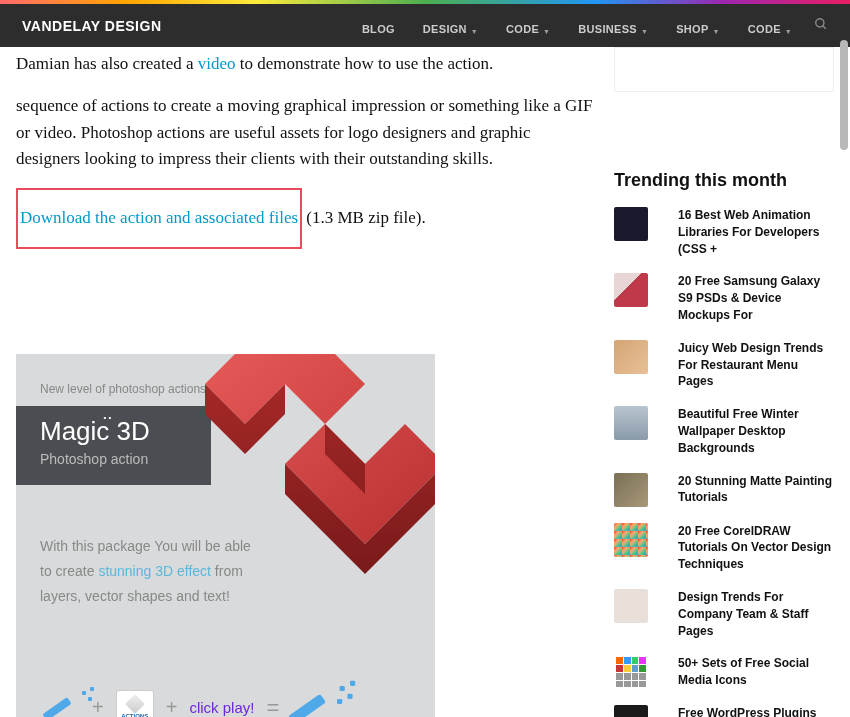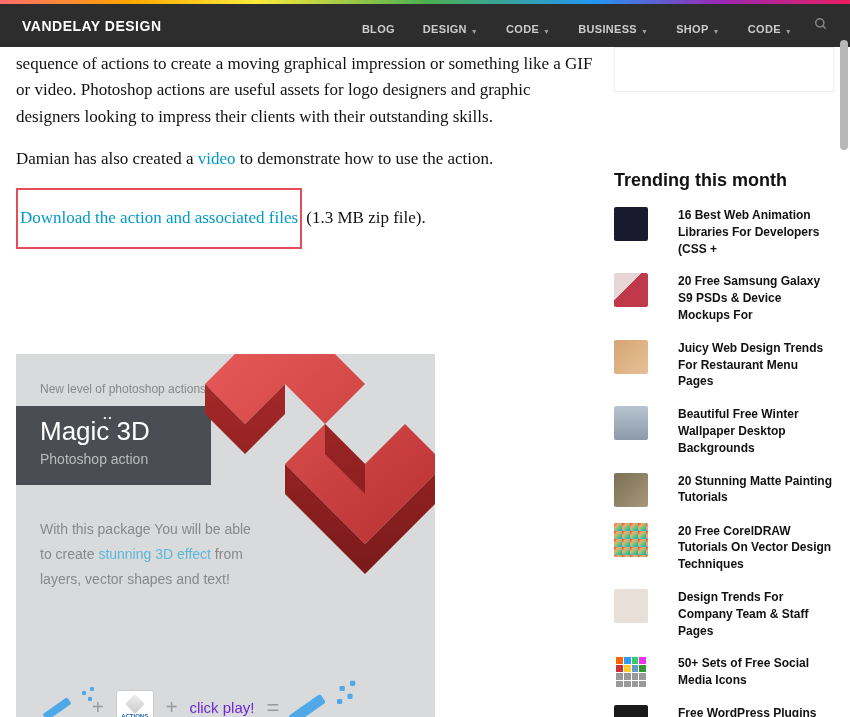--- a/index.html
+++ b/index.html
@@ -18,21 +18,21 @@
 .dl-box{border:2px solid #e84c5a;display:inline-block;padding:15px 2px}
 .promo{background:#d8dadb;width:419px;height:392px;margin-top:105px;position:relative;overflow:hidden}
 .promo-top{position:absolute;left:0;top:0;right:0}
 .promo-sub{font-size:12px;color:#888;margin:28px 0 10px 24px;font-family:Arial,sans-serif}
 .promo-dark{background:#4a4e52;padding:10px 24px 18px;width:195px}
 .promo-title{color:#fff;font-size:26px;font-weight:300;font-family:Arial,sans-serif;margin-bottom:4px}
 .promo-ti{display:inline-block;position:relative}
 .dots{position:absolute;top:-3px;left:13px;font-size:8px;letter-spacing:2px;color:#fff}
 .promo-st{color:#bbb;font-size:14px;font-family:Arial,sans-serif}
 .shape3d{position:absolute;right:-30px;top:-40px;width:280px;height:300px}
-.promo-body{position:absolute;left:24px;top:163px;width:220px;font-family:Arial,sans-serif;font-size:14px;color:#888;line-height:1.8}
+.promo-body{position:absolute;left:24px;top:180px;width:220px;font-family:Arial,sans-serif;font-size:14px;color:#888;line-height:1.8}
 .promo-body .lk{color:#5bb8d8}
 .promo-icons{position:absolute;left:24px;bottom:20px;display:flex;align-items:center;gap:12px;font-family:Arial,sans-serif}
 .plus{color:#999;font-size:20px;font-weight:300}
 .wand{width:40px;height:30px;position:relative}
 .wand-bar{position:absolute;width:30px;height:8px;background:#4fa8e8;transform:rotate(-35deg);left:2px;top:12px;border-radius:2px}
 .sparks{position:absolute;right:-2px;top:-2px}
 .sparks i{position:absolute;width:4px;height:4px;background:#4fa8e8;border-radius:1px}
 .actions-ic{width:38px;height:36px;background:#fff;border:1px solid #ccc;border-radius:3px;display:flex;flex-direction:column;align-items:center;justify-content:center;font-size:6px;color:#2266aa;font-weight:700}
 .actions-ic .shp{width:14px;height:14px;background:linear-gradient(135deg,#eee,#ccc);border-radius:2px;margin-bottom:2px;transform:rotate(45deg)}
 .cp{color:#6d28d9;font-size:15px}
@@ -89,22 +89,22 @@
       </div>
     <div class="search-ic"><svg width="14" height="14" viewBox="0 0 24 24" fill="none" stroke="currentColor" stroke-width="2.5">
           <circle cx="10" cy="10" r="7"></circle>
           <line x1="20" y1="20" x2="15" y2="15"></line>
         </svg></div>
   </div>
 </div>
 
 <div class="layout">
   <div class="main">
+    <p class="p"><span>Damian has also created a </span><a class="link">video</a><span> to demonstrate how to use the action.</span></p>
     <p class="p">sequence of actions to create a moving graphical impression or something like a GIF or video. Photoshop actions are useful assets for logo designers and graphic designers looking to impress their clients with their outstanding skills.</p>
-    <p class="p"><span>Damian has also created a </span><a class="link">video</a><span> to demonstrate how to use the action.</span></p>
     <p class="p"><span class="dl-box"><a class="link">Download the action and associated files</a></span><span> (1.3 MB zip file).</span></p>
 
     <div class="promo">
       <div class="promo-top">
         <div class="promo-sub">New level of photoshop actions!</div>
         <div class="promo-dark">
           <div class="promo-title"><span>Mag</span><span class="promo-ti">i<span class="dots">••</span></span><span>c 3D</span></div>
           <div class="promo-st">Photoshop action</div>
         </div>
       </div>

